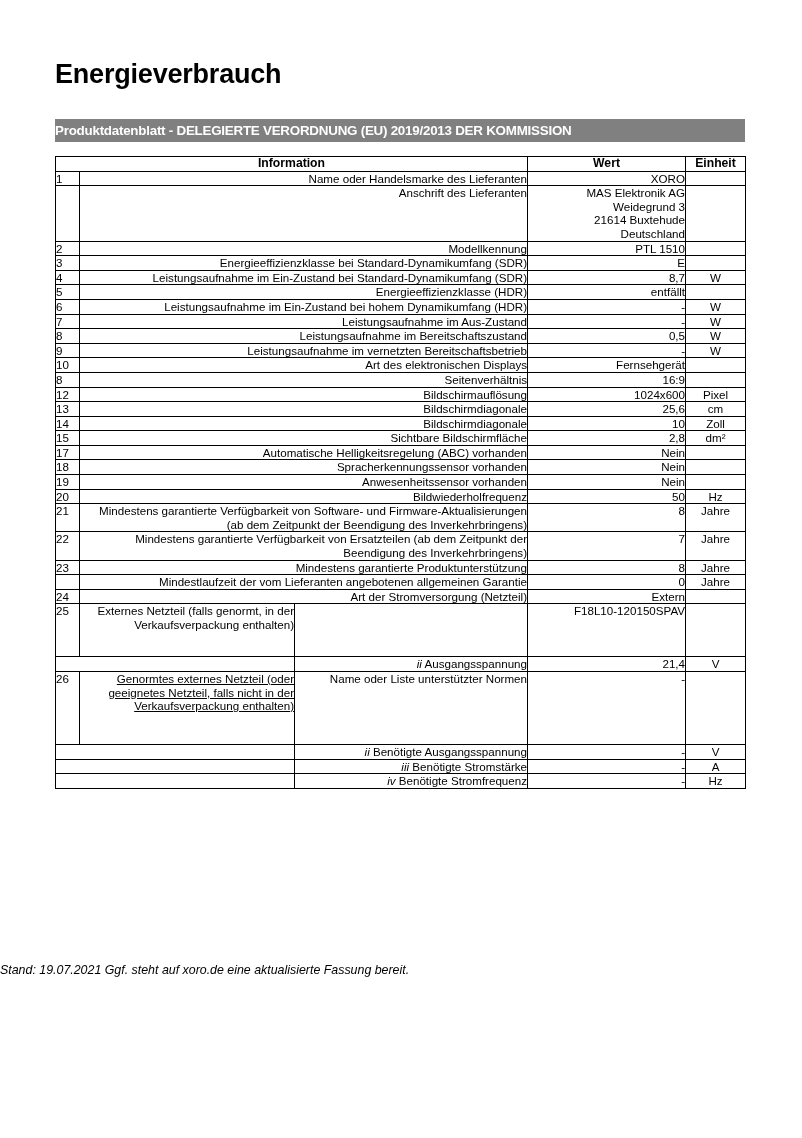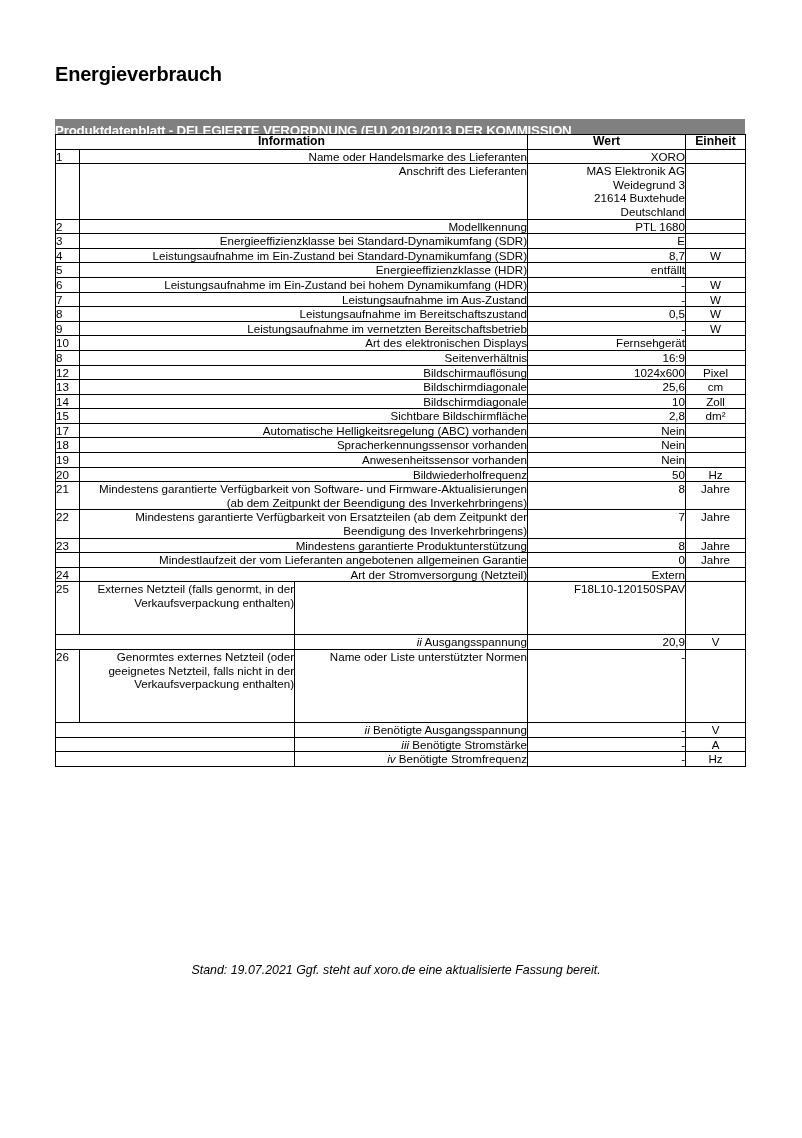--- a/index.html
+++ b/index.html
@@ -18,21 +18,21 @@
   .page {
     position: absolute;
     left: 0; top: 0;
     width: 802px;
     height: 1138px;
   }
   .doc-title {
     position: absolute;
     left: 55px;
     top: 57px;
-    font-size: 20px;
+    font-size: 27px;
     font-weight: bold;
     letter-spacing: -0.2px;
     line-height: 34px;
   }
   .banner {
     position: absolute;
     left: 55px;
     top: 119px;
     width: 690px;
     height: 23px;
@@ -43,21 +43,21 @@
     display: flex;
     align-items: center;
     padding-left: 0;
     box-sizing: border-box;
     letter-spacing: -0.25px;
     white-space: nowrap;
   }
   table.sheet {
     position: absolute;
     left: 55px;
-    top: 134px;
+    top: 156px;
     width: 690px;
     border-collapse: collapse;
     table-layout: fixed;
     font-size: 11.6px;
   }
   table.sheet td, table.sheet th {
     border: 1.2px solid #000000;
     padding: 0;
     vertical-align: top;
     line-height: 13.6px;
@@ -101,21 +101,21 @@
   }
   .rn {
     font-style: italic;
   }
   .tall-addr { line-height: 14.6px; }
   .footer-note {
     position: absolute;
     left: 0;
     top: 963px;
     width: 802px;
-    text-align: center;
+    text-align: left;
     font-size: 12.4px;
     font-style: italic;
     padding-right: 10px;
     box-sizing: border-box;
   }
 </style>
 </head>
 <body>
 
 <div class="page">
@@ -148,21 +148,21 @@
         </tr>
         <tr>
           <td class="num"></td>
           <td class="label indent" colspan="2">Anschrift des Lieferanten</td>
           <td class="value tall-addr">MAS Elektronik AG<br>Weidegrund 3<br>21614 Buxtehude<br>Deutschland</td>
           <td class="unit"></td>
         </tr>
         <tr>
           <td class="num">2</td>
           <td class="label indent" colspan="2">Modellkennung</td>
-          <td class="value">PTL 1680</td>
+          <td class="value">PTL 1510</td>
           <td class="unit"></td>
         </tr>
         <tr>
           <td class="num">3</td>
           <td class="label indent" colspan="2">Energieeffizienzklasse bei Standard-Dynamikumfang (SDR)</td>
           <td class="value">E</td>
           <td class="unit"></td>
         </tr>
         <tr>
           <td class="num">4</td>
@@ -295,26 +295,26 @@
         <tr>
           <td class="num">25</td>
           <td class="label indent" style="height: 52px;">Externes Netzteil (falls genormt, in der Verkaufsverpackung enthalten)</td>
           <td class="label"></td>
           <td class="value">F18L10-120150SPAV</td>
           <td class="unit"></td>
         </tr>
         <tr>
           <td class="blank-edge" colspan="2"></td>
           <td class="label"><span class="rn">ii</span><span> Ausgangsspannung</span></td>
-          <td class="value">20,9</td>
+          <td class="value">21,4</td>
           <td class="unit">V</td>
         </tr>
         <tr>
           <td class="num">26</td>
-          <td class="label indent" style="height: 72px;">Genormtes externes Netzteil (oder geeignetes Netzteil, falls nicht in der Verkaufsverpackung enthalten)</td>
+          <td class="label indent" style="height: 72px; text-decoration: underline;">Genormtes externes Netzteil (oder geeignetes Netzteil, falls nicht in der Verkaufsverpackung enthalten)</td>
           <td class="label">Name oder Liste unterstützter Normen</td>
           <td class="value">-</td>
           <td class="unit"></td>
         </tr>
         <tr>
           <td class="blank-edge" colspan="2"></td>
           <td class="label"><span class="rn">ii</span><span> Benötigte Ausgangsspannung</span></td>
           <td class="value">-</td>
           <td class="unit">V</td>
         </tr>

